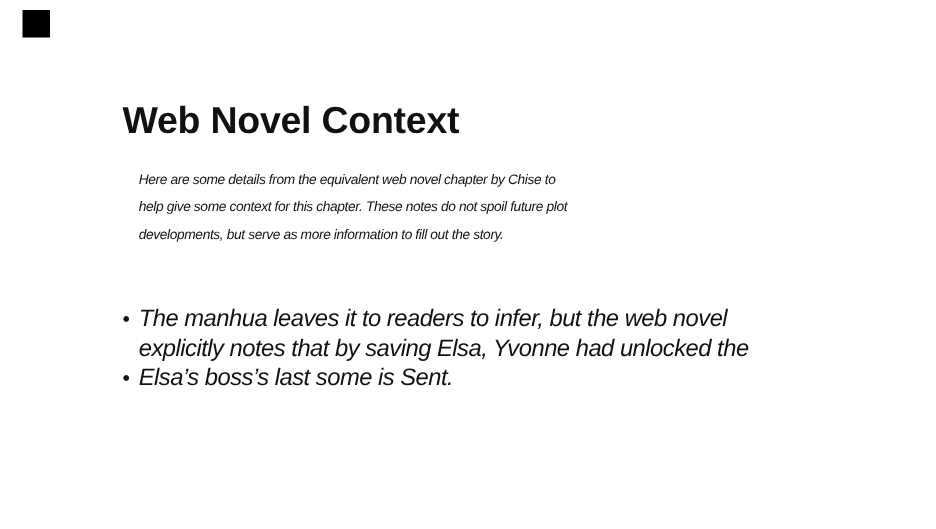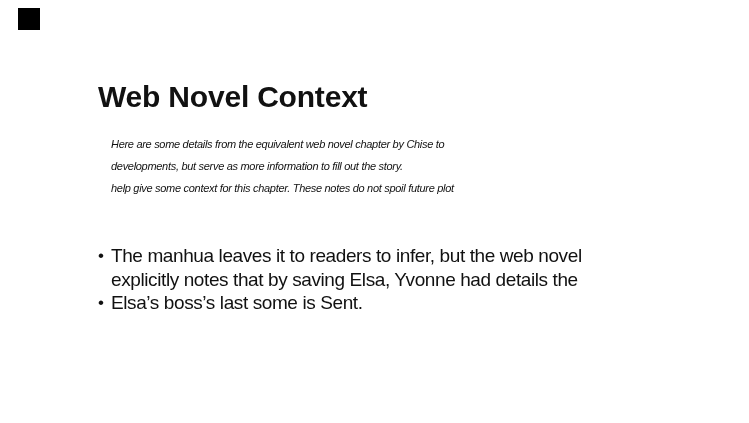--- a/index.html
+++ b/index.html
@@ -66,46 +66,47 @@
     align-items: flex-start;
   }
   .bullet {
     flex: 0 0 auto;
     width: 13px;
     font-size: 17px;
     line-height: 23.5px;
   }
   .note-lines {
     flex: 1 1 auto;
+    font-style: italic;
   }
   .note-line {
     white-space: nowrap;
   }
 </style>
 </head>
 <body>
 
 <div class="page">
 
   <div class="corner-marker"></div>
 
   <h1 class="title">Web Novel Context</h1>
 
   <div class="intro">
     <div class="intro-line">Here are some details from the equivalent web novel chapter by Chise to</div>
+    <div class="intro-line">help give some context for this chapter. These notes do not spoil future plot</div>
     <div class="intro-line">developments, but serve as more information to fill out the story.</div>
-    <div class="intro-line">help give some context for this chapter. These notes do not spoil future plot</div>
   </div>
 
   <ul class="notes">
     <li class="note">
       <span class="bullet">•</span>
       <div class="note-lines">
         <div class="note-line">The manhua leaves it to readers to infer, but the web novel</div>
-        <div class="note-line">explicitly notes that by saving Elsa, Yvonne had details the</div>
+        <div class="note-line">explicitly notes that by saving Elsa, Yvonne had unlocked the</div>
       </div>
     </li>
     <li class="note">
       <span class="bullet">•</span>
       <div class="note-lines">
         <div class="note-line">Elsa’s boss’s last some is Sent.</div>
       </div>
     </li>
   </ul>
 

